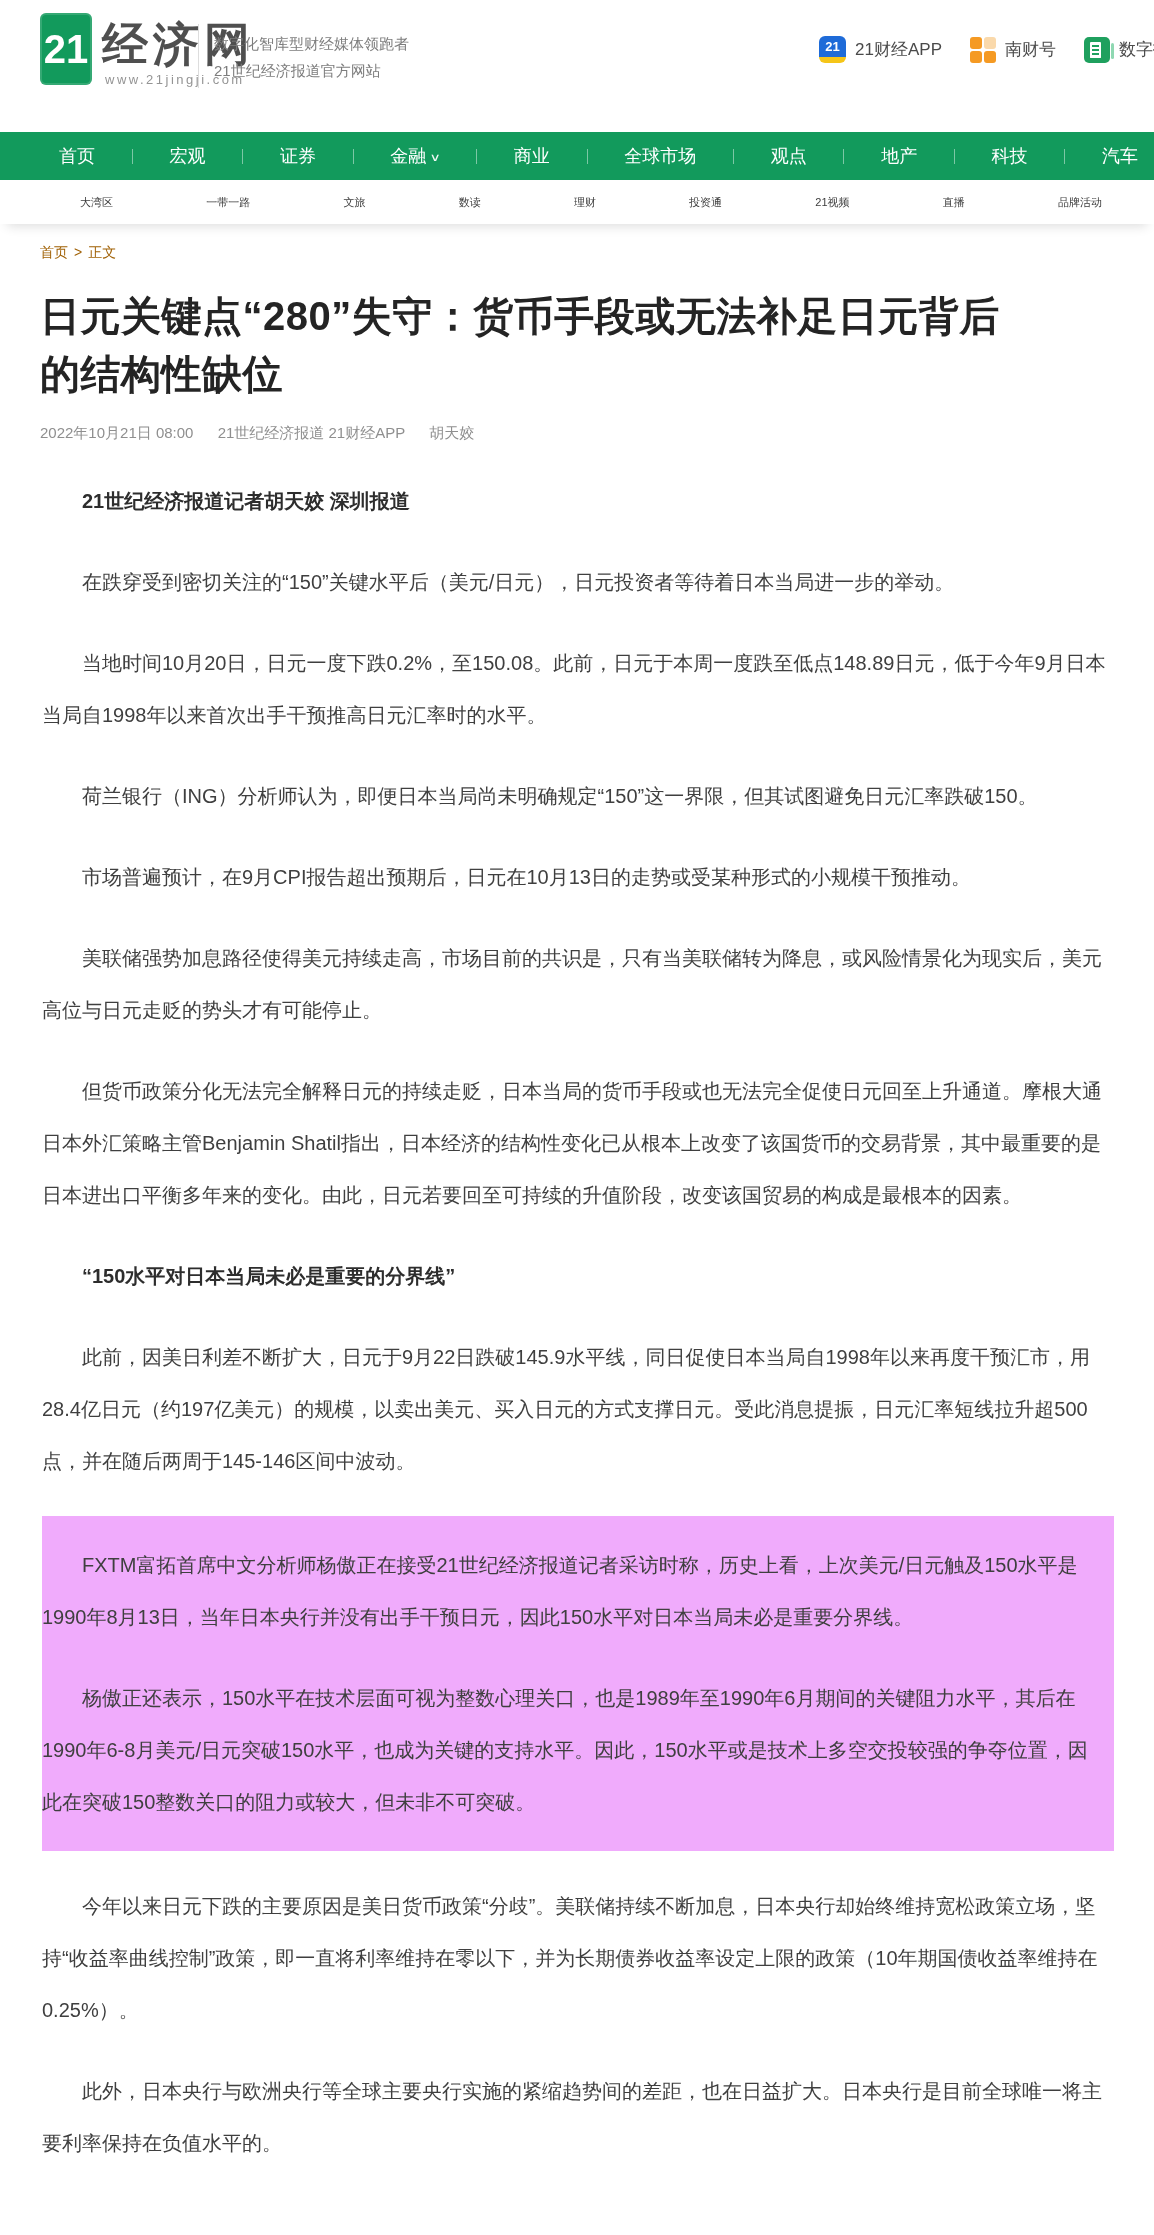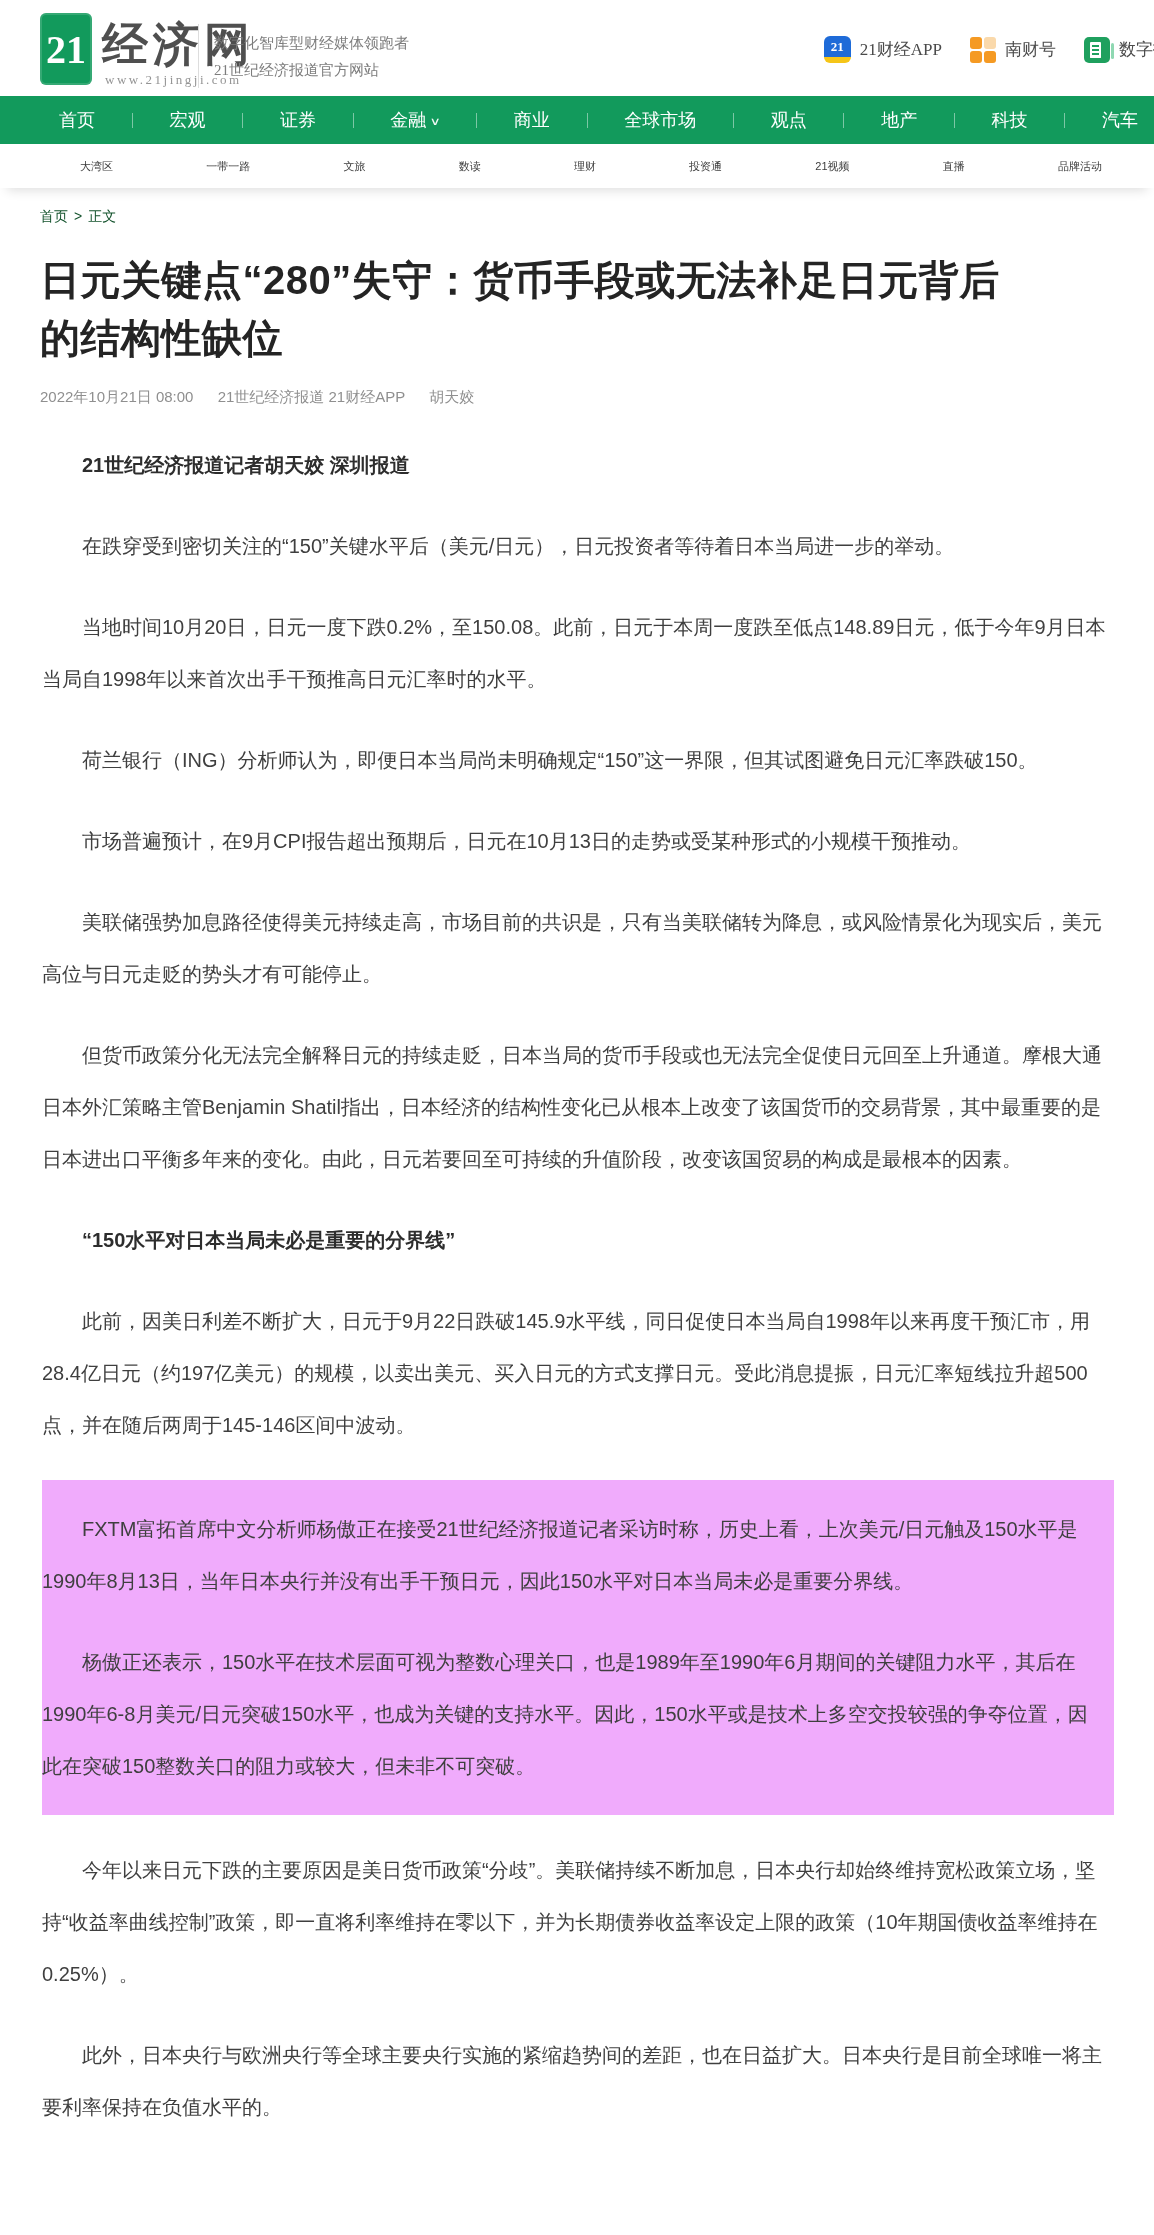--- a/index.html
+++ b/index.html
@@ -4,21 +4,21 @@
 <style>
   * { box-sizing: border-box; }
   html,body { margin:0; padding:0; }
   body {
     width:1154px; height:2235px; overflow:hidden; background:#fff;
     font-family:"Liberation Sans","DejaVu Sans",sans-serif;
     -webkit-font-smoothing:antialiased;
   }
 
   
-  .header { position:relative; height:96px; background:#fff;font-family:Liberation Serif, serif; }
+  .header { position:relative; height:132px; background:#fff; }
   .logo-badge {
     position:absolute; left:40px; top:13px; width:52px; height:72px;
     background:#129a5c; border-radius:6px; color:#fff;
     font-size:40px; font-weight:700;
     display:flex; align-items:center; justify-content:center;
     box-shadow:inset 0 0 0 2px rgba(255,255,255,.15);
   }
   .site-name {
     position:absolute; left:102px; top:14px;
     font-size:46px; font-weight:700; color:#4f4f4f; letter-spacing:5px;text-align:center;
@@ -65,21 +65,21 @@
   
   .nav-secondary {
     height:44px; background:#fff; display:flex; align-items:center;
     justify-content:space-between; padding:0 52px 0 80px;
     font-size:11px; color:#3c3c3c; position:relative; z-index:2;
     box-shadow:0 9px 12px -7px rgba(0,0,0,.14);
   }
   .nav-secondary .nav2-item { cursor:pointer; }
 
   
-  .breadcrumb { margin:20px 0 0 40px; font-size:14px; color:#14532d; }
+  .breadcrumb { margin:20px 0 0 40px; font-size:14px; color:#a16207; }
   .breadcrumb .crumb-link { cursor:pointer; }
   .breadcrumb .sep { margin:0 6px; }
   .article-title {
     margin:25px 40px 0; max-width:965px;
     font-size:40px; font-weight:700; color:#242424; line-height:1.46; letter-spacing:.5px;
   }
   .article-meta { margin:20px 40px 0; font-size:15px; color:#8f8f8f; }
   .article-meta span { margin-right:20px; }
 
   

